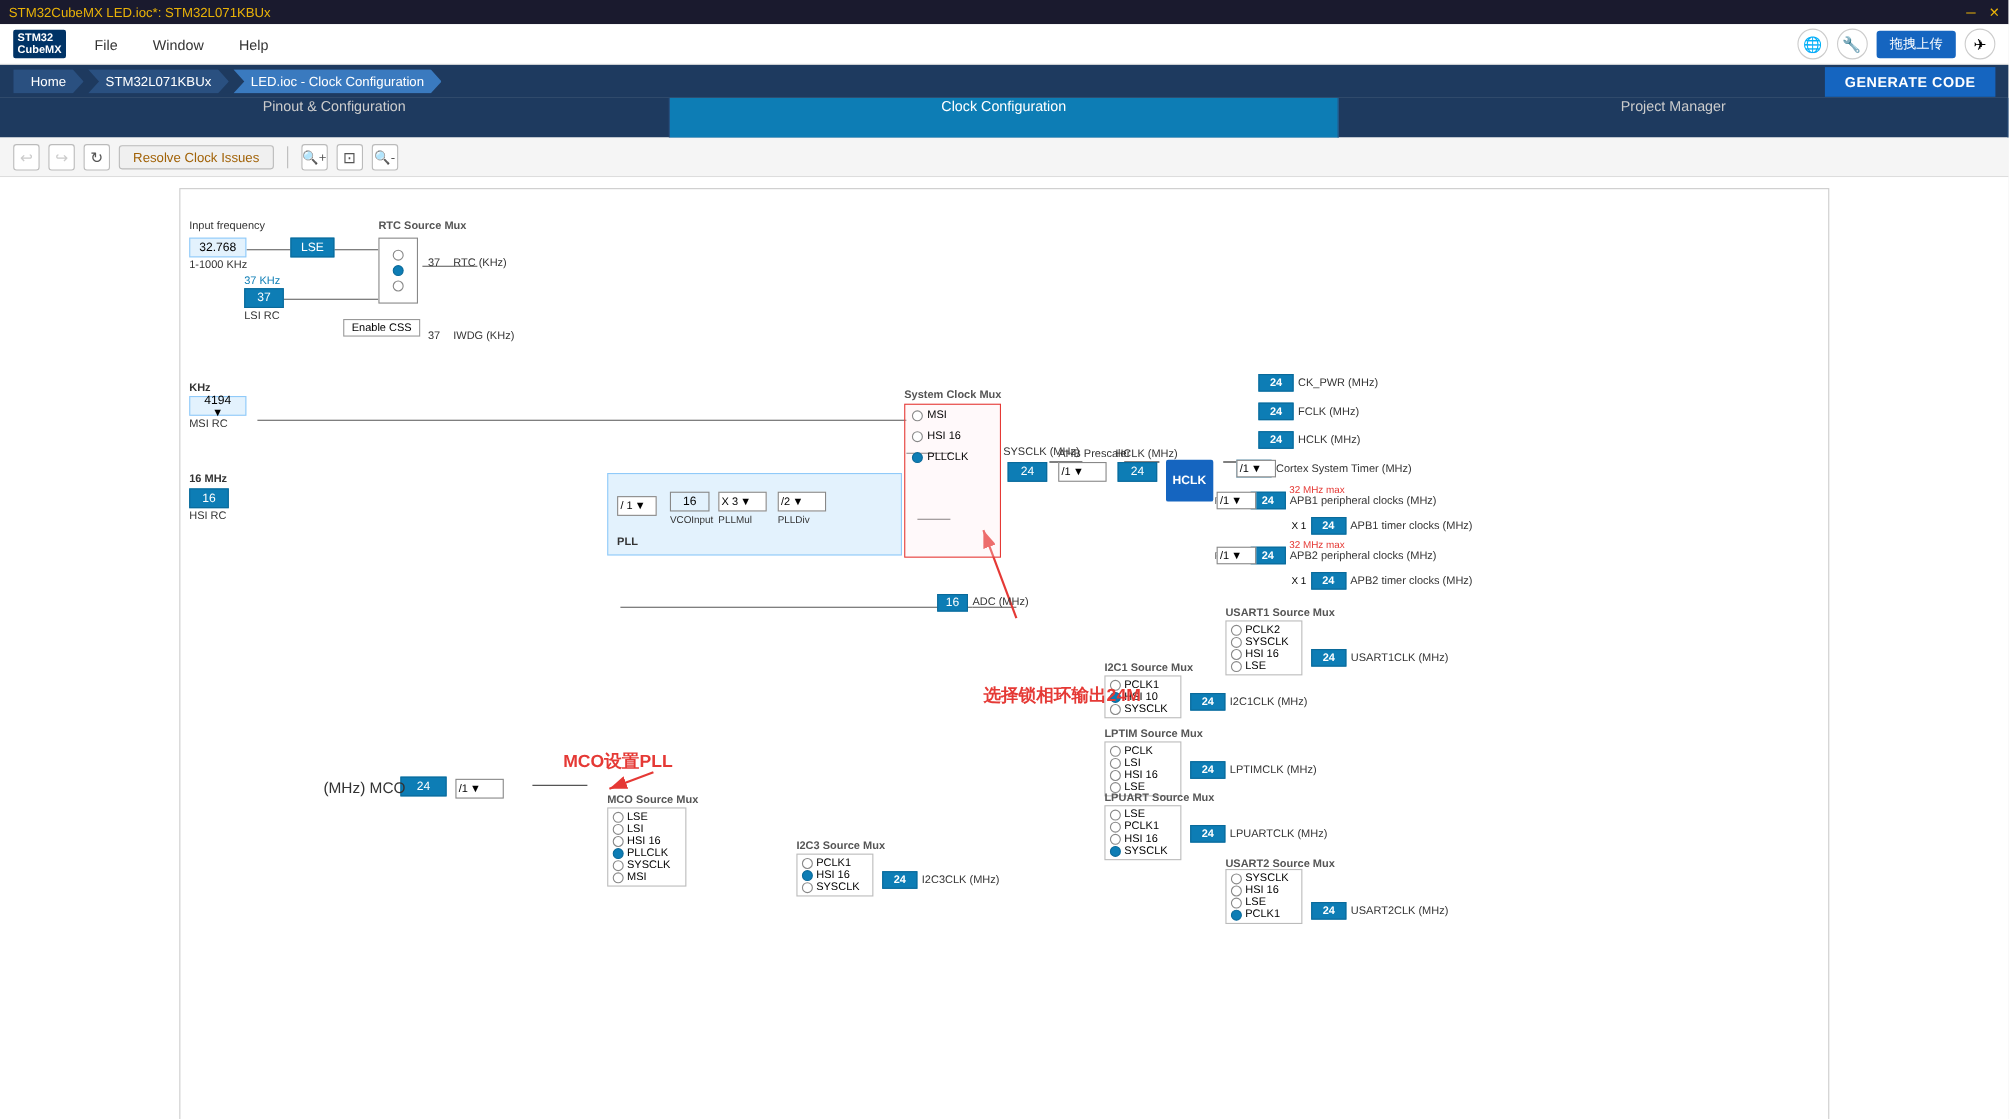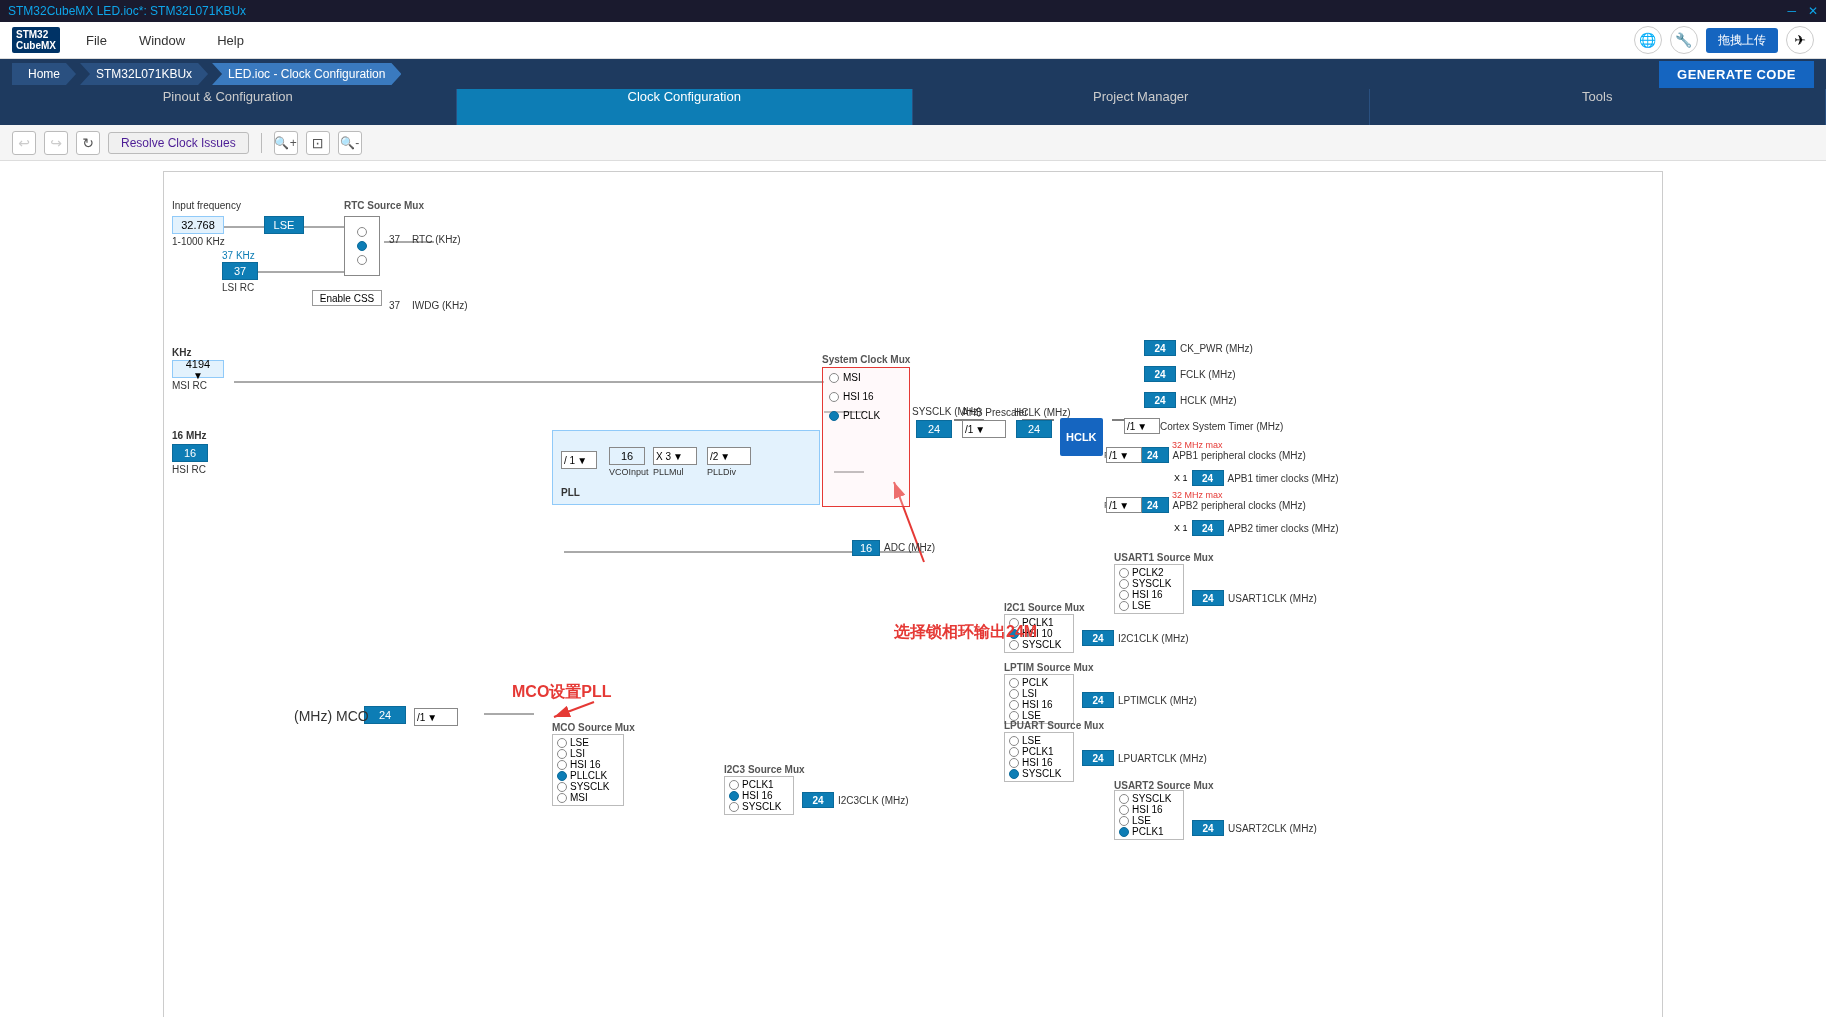--- a/index.html
+++ b/index.html
@@ -1,21 +1,21 @@
 <!DOCTYPE html>
 <html><head>
   <meta charset="utf-8">
   <style>
     * { box-sizing: border-box; margin: 0; padding: 0; }
     body { font-family: 'Segoe UI', Arial, sans-serif; font-size: 12px; background: #f0f0f0; overflow: hidden; }
 
     
     #titlebar {
       background: #1a1a2e;
-      color: #0ea5e9;
+      color: #eab308;
       font-size: 12px;
       padding: 4px 8px;
       display: flex;
       align-items: center;
       gap: 8px;
     }
 
     
     #menubar {
       background: #fff;
@@ -103,21 +103,21 @@
       color: #555;
     }
     .toolbar-btn.disabled { color: #ccc; cursor: default; }
     .resolve-btn {
       background: #f0f0f0;
       border: 1px solid #bbb;
       padding: 3px 12px;
       border-radius: 3px;
       cursor: pointer;
       font-size: 12px;
-      color: #4c1d95;
+      color: #a16207;
     }
     .toolbar-sep { width: 1px; height: 20px; background: #bbb; margin: 0 4px; }
 
     
     #main-content {
       background: #fff;
       overflow: auto;
       position: relative;
       height: calc(100vh - 140px);
     }
@@ -306,23 +306,20 @@
 <div id="tabbar">
   <div class="tab-item">
       <span>Pinout &amp; Configuration</span>
     </div>
   <div class="tab-item active">
       <span>Clock Configuration</span>
     </div>
   <div class="tab-item">
       <span>Project Manager</span>
     </div>
-  <div class="tab-item">
-      <span>Tools</span>
-    </div>
 </div>
 
 <div id="toolbar">
   <button class="toolbar-btn disabled">↩</button>
   <button class="toolbar-btn disabled">↪</button>
   <button class="toolbar-btn">↻</button>
   <button class="resolve-btn">Resolve Clock Issues</button>
   <div class="toolbar-sep"></div>
   <button class="toolbar-btn" style="font-size:12px;">🔍+</button>
   <button class="toolbar-btn">⊡</button>

